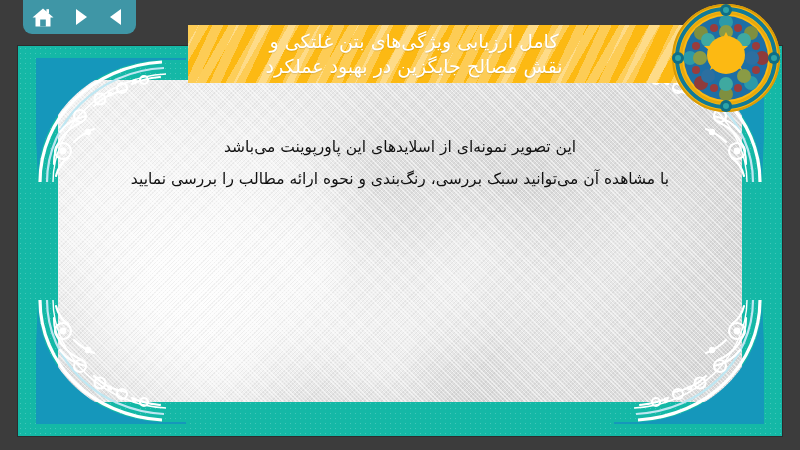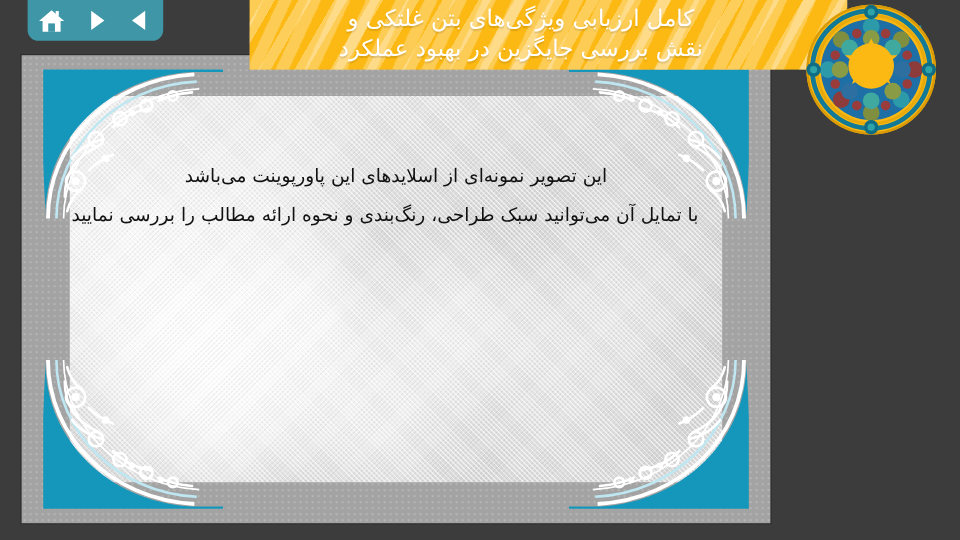--- a/index.html
+++ b/index.html
@@ -18,22 +18,22 @@
     border-bottom-left-radius:9px;border-bottom-right-radius:9px;
     display:flex;align-items:center;justify-content:center;gap:13px;
     z-index:40;
   }
   .nav-btn{width:24px;height:24px;display:flex;align-items:center;justify-content:center;cursor:pointer;}
   .nav-btn svg{display:block;}
 
   
   .slide{
     position:absolute;left:18px;top:46px;
-    width:624px;height:390px;
-    background:#a3a3a3;
+    width:764px;height:390px;
+    background:#14b8a6;
     box-shadow:0 0 0 1px rgba(0,0,0,.25);
     overflow:hidden;
     z-index:10;
   }
   .slide-dots{
     position:absolute;inset:0;
     background-image:radial-gradient(rgba(255,255,255,.20) 0.6px, transparent 0.7px);
     background-size:5px 5px;
     pointer-events:none;
   }
@@ -65,21 +65,21 @@
   .arch{position:absolute;width:150px;height:125px;pointer-events:none;z-index:3;}
   .arch svg{display:block;width:100%;height:100%;}
   .arch.tl{left:18px;top:12px;}
   .arch.tr{right:18px;top:12px;transform:scaleX(-1);}
   .arch.bl{left:18px;bottom:12px;transform:scaleY(-1);}
   .arch.br{right:18px;bottom:12px;transform:scale(-1,-1);}
 
   
   .title-wrap{
     position:absolute;left:188px;top:0;width:560px;height:108px;z-index:30;
-    display:flex;align-items:flex-start;margin-left:20px;
+    display:flex;align-items:center;
   }
   .tab-arrow{
     position:relative;width:62px;
     align-self:center;height:66px;
     background:#1597bb;
     clip-path:polygon(100% 0,100% 100%,26% 100%,0 50%,26% 0);
   }
   .banner{
     position:relative;flex:1;
     background:
@@ -252,31 +252,31 @@
           <path d="M38 84 C44 78 50 74 58 71"></path>
           <circle cx="52" cy="74" r="3.2" fill="#ffffff" stroke="none"></circle>
           <circle cx="74" cy="36" r="2.6" fill="#ffffff" stroke="none"></circle>
           <circle cx="98" cy="24" r="2.4" fill="#ffffff" stroke="none"></circle>
         </g>
       </svg>
     </div>
 
     <div class="body-text">
       <p>این تصویر نمونه‌ای از اسلایدهای این پاورپوینت می‌باشد</p>
-      <p>با تمایل آن می‌توانید سبک طراحی، رنگ‌بندی و نحوه ارائه مطالب را بررسی نمایید</p>
+      <p>با مشاهده آن می‌توانید سبک بررسی، رنگ‌بندی و نحوه ارائه مطالب را بررسی نمایید</p>
     </div>
   </div>
 
   <div class="title-wrap">
     <div class="tab-arrow"></div>
     <div class="banner">
       <div class="banner-stripes"></div>
       <div class="title-text">
         <div>کامل ارزیابی ویژگی‌های بتن غلتکی و</div>
-        <div>نقش بررسی جایگزین در بهبود عملکرد</div>
+        <div>نقش مصالح جایگزین در بهبود عملکرد</div>
       </div>
     </div>
   </div>
 
   <div class="medallion">
     <svg width="112" height="112" viewBox="0 0 112 112">
       <circle cx="56" cy="56" r="54" fill="#fcb913"></circle>
       <circle cx="56" cy="56" r="53" fill="none" stroke="#d99a05" stroke-width="2"></circle>
       <circle cx="56" cy="56" r="49" fill="none" stroke="#127a96" stroke-width="4"></circle>
       <circle cx="56" cy="56" r="45" fill="none" stroke="#e8a90c" stroke-width="2.5"></circle>

